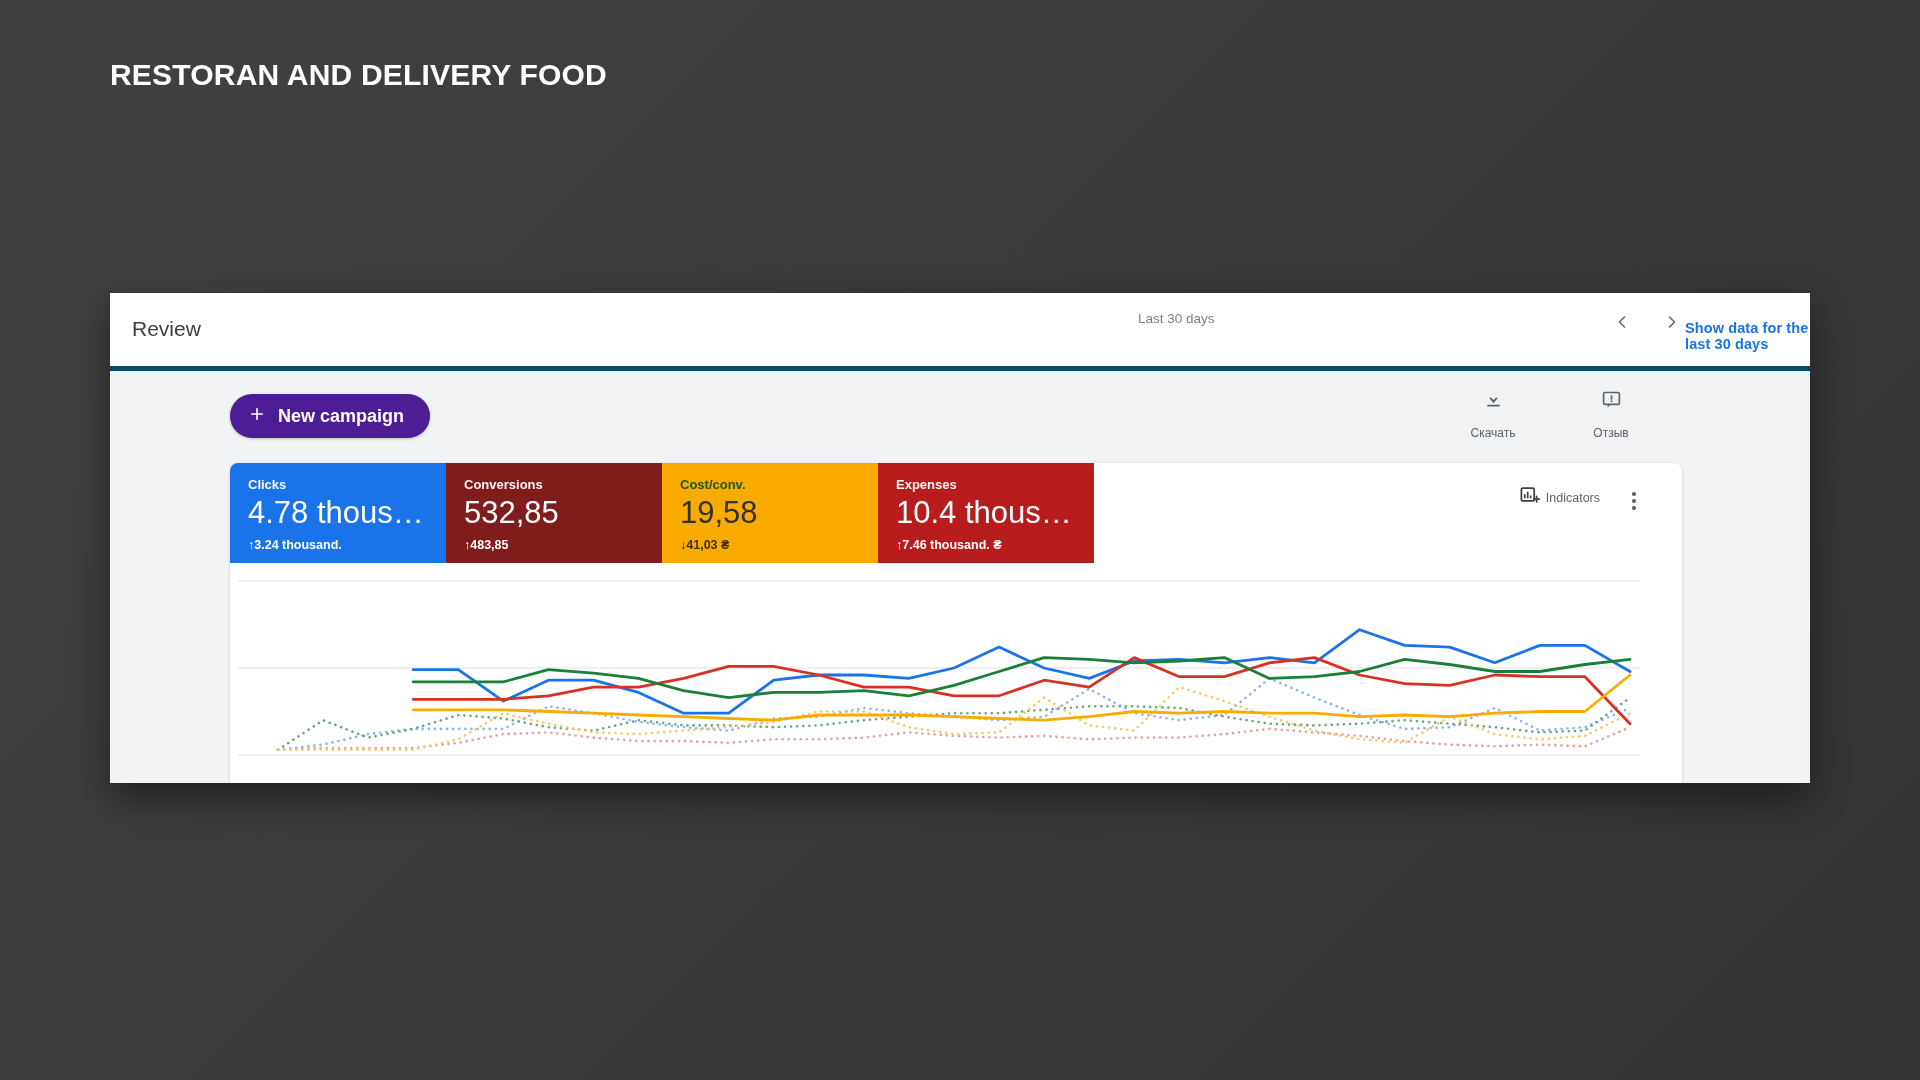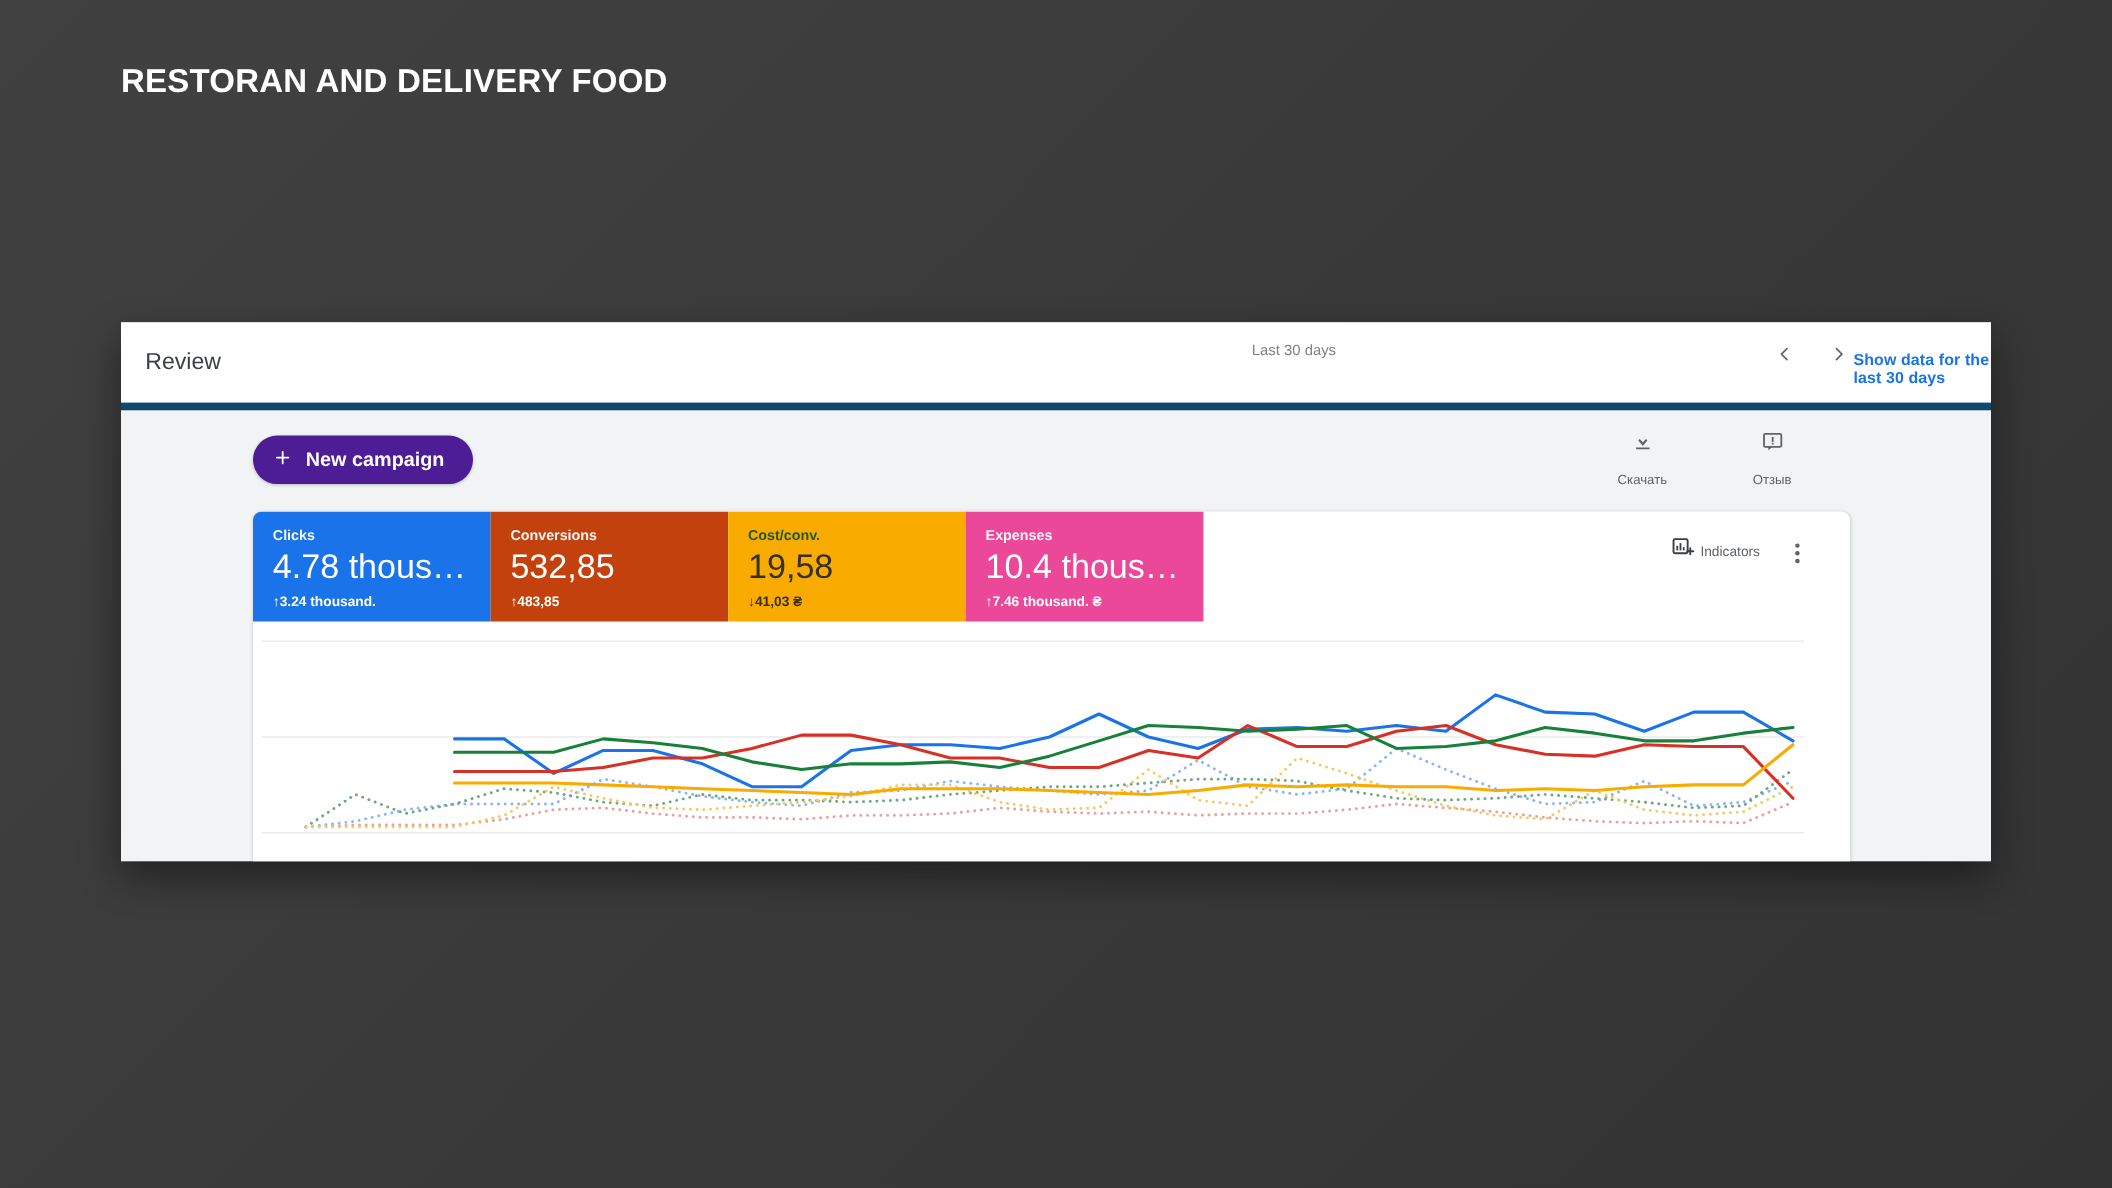--- a/index.html
+++ b/index.html
@@ -21,21 +21,21 @@
 
   
   .panel{
     position:absolute;left:110px;top:293px;width:1700px;height:490px;
     background:#f1f3f4;
     box-shadow:0 14px 34px rgba(0,0,0,.45);
     overflow:hidden;
   }
   .panel-header{
     position:relative;height:73px;background:#ffffff;
-    border-bottom:7px solid #0c4a6e;
+    border-bottom:5px solid #0c4a6e;
   }
   .panel-title{
     position:absolute;left:22px;top:24px;
     font-size:21px;color:#3c4043;font-weight:400;
   }
   .daterange{
     position:absolute;left:1028px;top:18px;
     font-size:13.5px;color:#7d8288;
   }
   .nav-arrows{position:absolute;left:1495px;top:12px;display:flex;gap:16px;}
@@ -70,23 +70,23 @@
   
   .chart-card{
     position:absolute;left:120px;top:92px;width:1452px;height:325px;
     background:#ffffff;border-radius:8px;
     box-shadow:0 1px 3px rgba(60,64,67,.25);
     overflow:hidden;
   }
   .metrics{display:flex;height:100px;}
   .metric{position:relative;flex:0 0 216px;padding:14px 0 0 18px;box-sizing:border-box;}
   .metric.clicks{background:#1a73e8;}
-  .metric.conversions{background:#c2410c;}
+  .metric.conversions{background:#7f1d1d;}
   .metric.cost{background:#f9ab00;}
-  .metric.expenses{background:#ec4899;}
+  .metric.expenses{background:#b91c1c;}
   .m-label{font-size:13px;font-weight:700;color:#ffffff;opacity:.95;}
   .m-value{font-size:31px;font-weight:400;color:#ffffff;margin-top:3px;line-height:36px;
            white-space:nowrap;overflow:hidden;}
   .m-delta{font-size:12.5px;font-weight:700;color:#ffffff;margin-top:7px;}
   .metric.cost .m-label,.metric.cost .m-value,.metric.cost .m-delta{color:#3c2f00;}
   .metric.cost .m-value{color:#34302a;}
   .metric.cost .m-label{color:#14532d;}
 
   .indicators{
     position:absolute;right:82px;top:22px;

